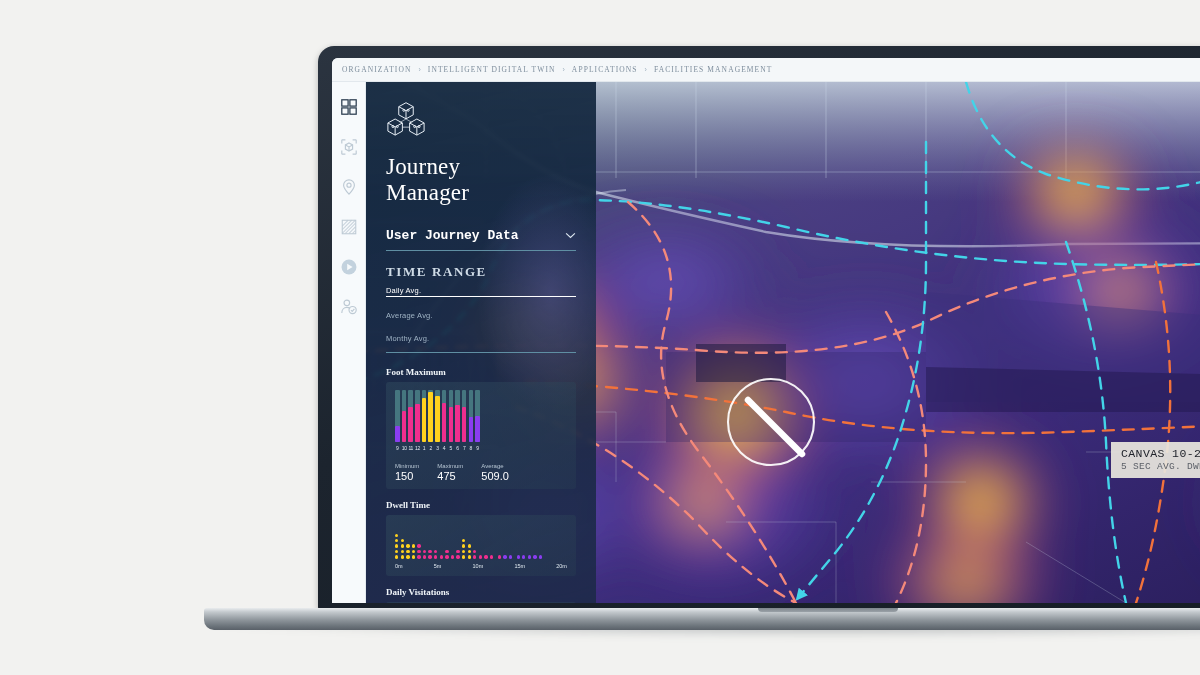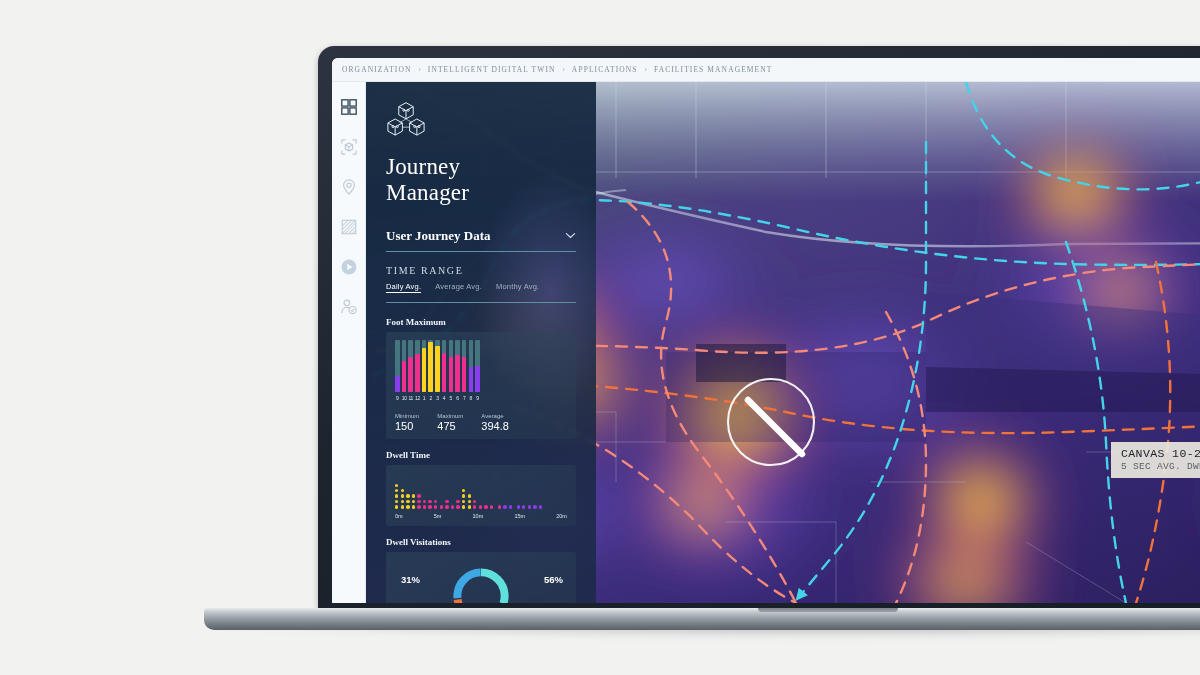--- a/index.html
+++ b/index.html
@@ -83,27 +83,27 @@
   #panelInner { position:relative; z-index:2; }
   #logo { width:40px; height:38px; margin-bottom:12px; }
   #appTitle {
     font-family:"Liberation Serif", serif; font-size:23px; line-height:1.12;
     font-weight:400; color:#ffffff; letter-spacing:.2px; margin-bottom:22px;
   }
   #datasetRow {
     display:flex; align-items:center; justify-content:space-between;
     border-bottom:1px solid #5f8fa3; padding-bottom:7px; margin-bottom:13px;
   }
-  #datasetLabel { font-family:Liberation Serif, serif; font-weight:700; font-size:13px; color:#fff; }
+  #datasetLabel { font-family:Liberation Mono, monospace; font-weight:700; font-size:13px; color:#fff; }
   .chev { width:11px; height:7px; }
   .sec-label {
-    font-family:"Liberation Serif", serif; font-size:10px; letter-spacing:1.6px;
-    color:#cfdbe6; text-transform:uppercase; margin-bottom:6px; font-weight:400;margin-top:12px;
-  }
-  #rangeTabs { display:flex; gap:14px; border-bottom:1px solid #5f8fa3; padding-bottom:9px; margin-bottom:14px; }
+    font-family:"Liberation Serif", serif; font-size:13px; letter-spacing:1.6px;
+    color:#cfdbe6; text-transform:uppercase; margin-bottom:6px; font-weight:700;margin-top:12px;
+  }
+  #rangeTabs { display:flex; gap:14px; border-bottom:1px solid #5f8fa3; padding-bottom:9px; margin-bottom:14px;flex-direction:column; }
   .tab { font-size:7.5px; color:#9fb3c4; letter-spacing:.2px; }
   .tab.active { color:#ffffff; border-bottom:1px solid #ffffff; padding-bottom:1px; }
 
   .card-title { font-family:"Liberation Serif", serif; font-weight:700; font-size:9px; color:#f0f5f9; margin-bottom:5px; }
   .card {
     background: linear-gradient(150deg, rgba(47,72,92,.55), rgba(40,62,82,.40));
     border-radius:3px; padding:8px 9px 7px 9px; margin-bottom:11px;
   }
 
   
@@ -425,21 +425,21 @@
                 <div>
                   <div class="stat-k">Minimum</div>
                   <div class="stat-v">150</div>
                 </div>
                 <div>
                   <div class="stat-k">Maximum</div>
                   <div class="stat-v">475</div>
                 </div>
                 <div>
                   <div class="stat-k">Average</div>
-                  <div class="stat-v">394.8</div>
+                  <div class="stat-v">509.0</div>
                 </div>
               </div>
         </div>
 
         <div class="card-title">Dwell Time</div>
         <div class="card">
           <div id="dots">
                 <div class="dotcol">
                   <div class="dot" style="background: rgb(255, 210, 30);"></div>
                   <div class="dot" style="background: rgb(255, 210, 30);"></div>
@@ -547,21 +547,21 @@
               </div>
           <div id="dotLabels">
                 <span class="dotlab">0m</span>
                 <span class="dotlab">5m</span>
                 <span class="dotlab">10m</span>
                 <span class="dotlab">15m</span>
                 <span class="dotlab">20m</span>
               </div>
         </div>
 
-        <div class="card-title">Dwell Visitations</div>
+        <div class="card-title">Daily Visitations</div>
         <div class="card">
           <div id="donutWrap">
             <svg width="64" height="64" viewBox="0 0 42 42">
               <g id="donutArcs" transform="rotate(-90 21 21)" fill="none" stroke-width="5.2">
                     <circle cx="21" cy="21" r="15.5" stroke="#5fe0dd" stroke-dasharray="29.290705400997915 68.09866686028568" stroke-dashoffset="0"></circle>
                     <circle cx="21" cy="21" r="15.5" stroke="#f4847a" stroke-dasharray="18.57787445225672 78.81149780902687" stroke-dashoffset="-30.190705400997913"></circle>
                     <circle cx="21" cy="21" r="15.5" stroke="#f2723b" stroke-dasharray="20.525661897482387 76.8637103638012" stroke-dashoffset="-49.66857985325463"></circle>
                     <circle cx="21" cy="21" r="15.5" stroke="#3ea8e5" stroke-dasharray="25.395130510546572 71.99424175073702" stroke-dashoffset="-71.09424175073701"></circle>
                   </g>
             </svg>

